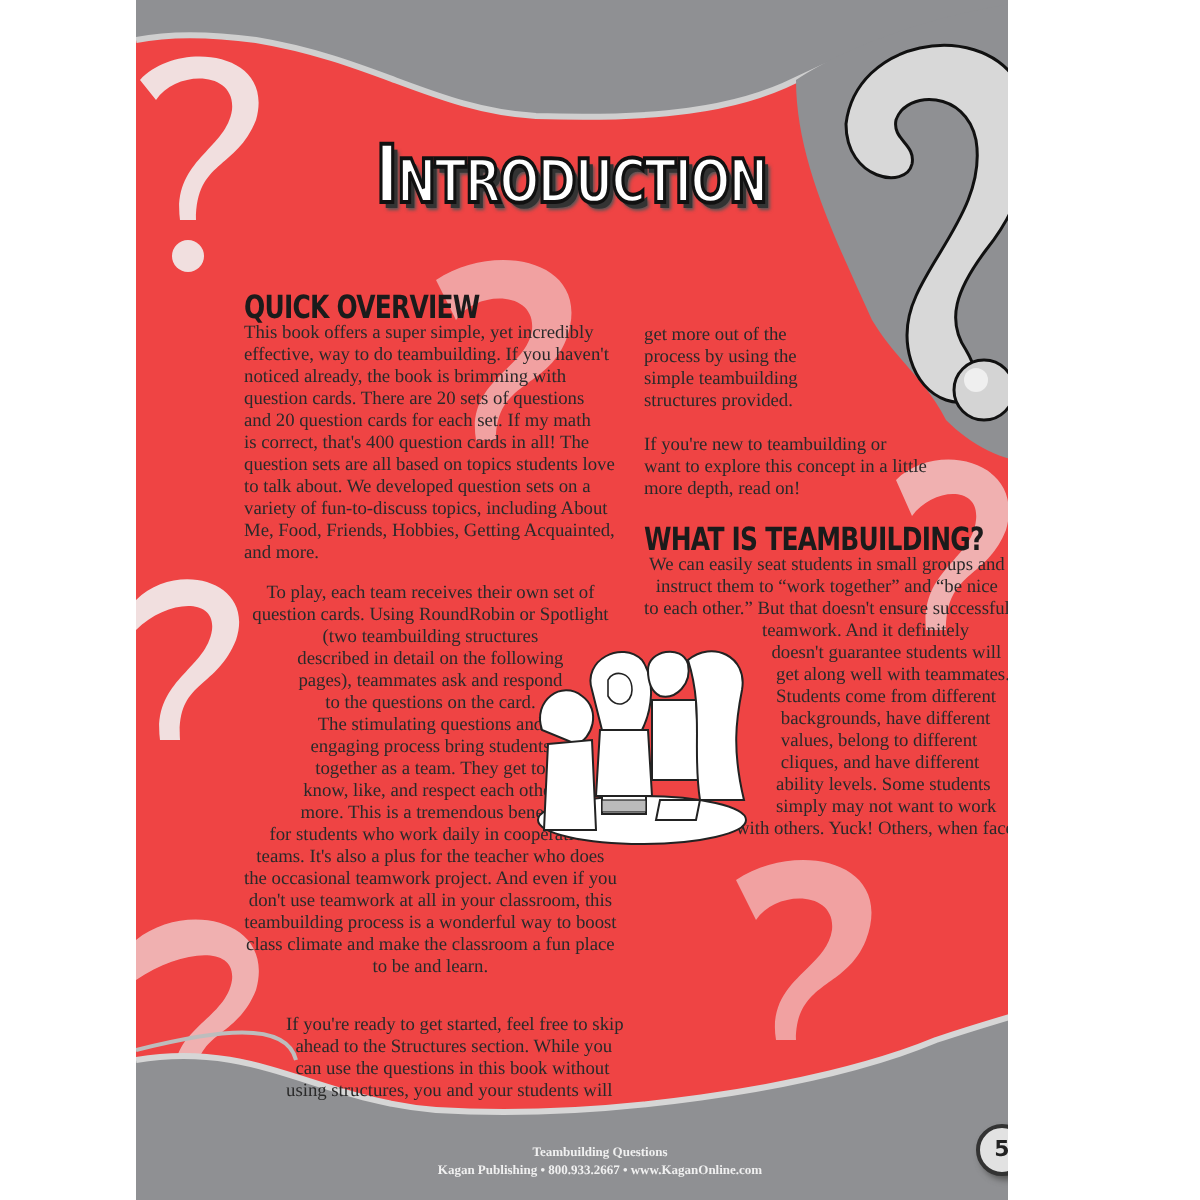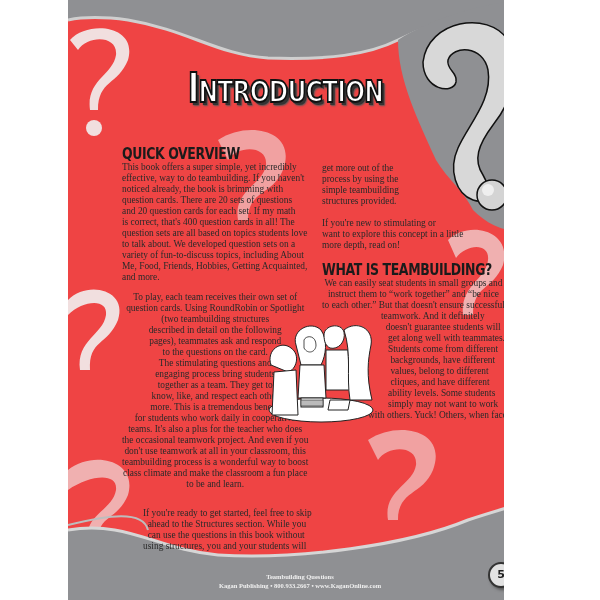--- a/index.html
+++ b/index.html
@@ -111,21 +111,21 @@
 class climate and make the classroom a fun place
 to be and learn.</pre>
   <pre class="para" style="left:75px; top:508px;">If you're ready to get started, feel free to skip
   ahead to the Structures section. While you
   can use the questions in this book without
 using structures, you and your students will</pre>
   <pre class="para" style="left:254px; top:163px;">get more out of the
 process by using the
 simple teambuilding
 structures provided.</pre>
-  <pre class="para" style="left:254px; top:218px;">If you're new to stimulating or
+  <pre class="para" style="left:254px; top:218px;">If you're new to teambuilding or
 want to explore this concept in a little
 more depth, read on!</pre>
 
   <div class="h2" style="left:254px; top:262px;">WHAT IS TEAMBUILDING?</div>
   <pre class="para" style="left:254px; top:278px;text-align:center;">We can easily seat students in small groups and
 instruct them to “work together” and “be nice
 to each other.” But that doesn't ensure successful</pre>
   <pre class="para" style="left:313px; top:311px;">teamwork. And it definitely
   doesn't guarantee students will
    get along well with teammates.

